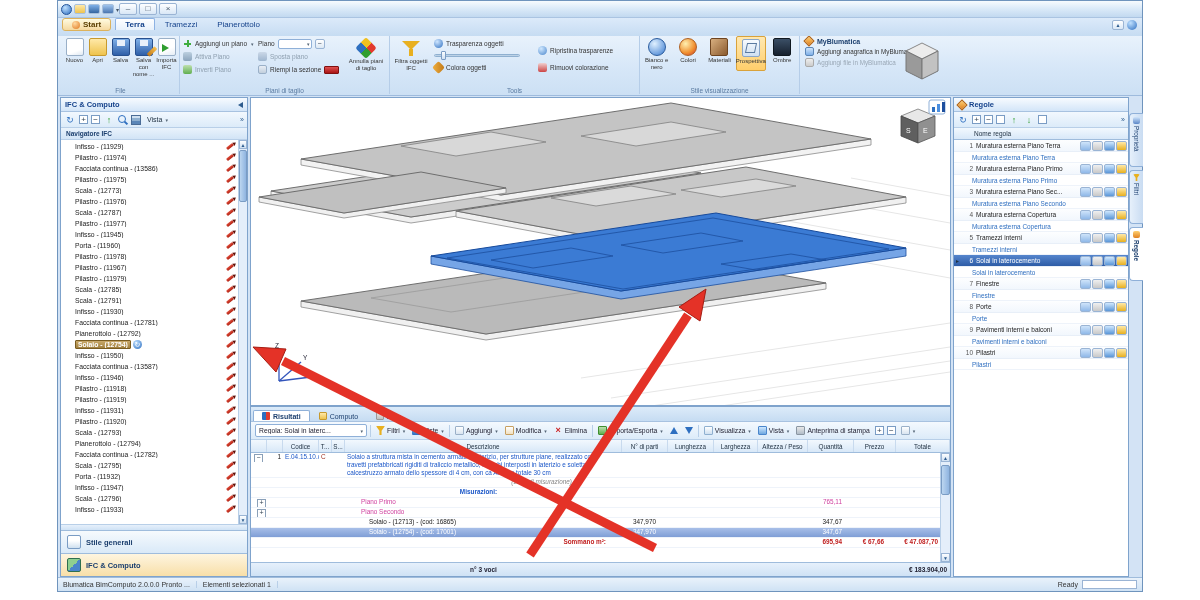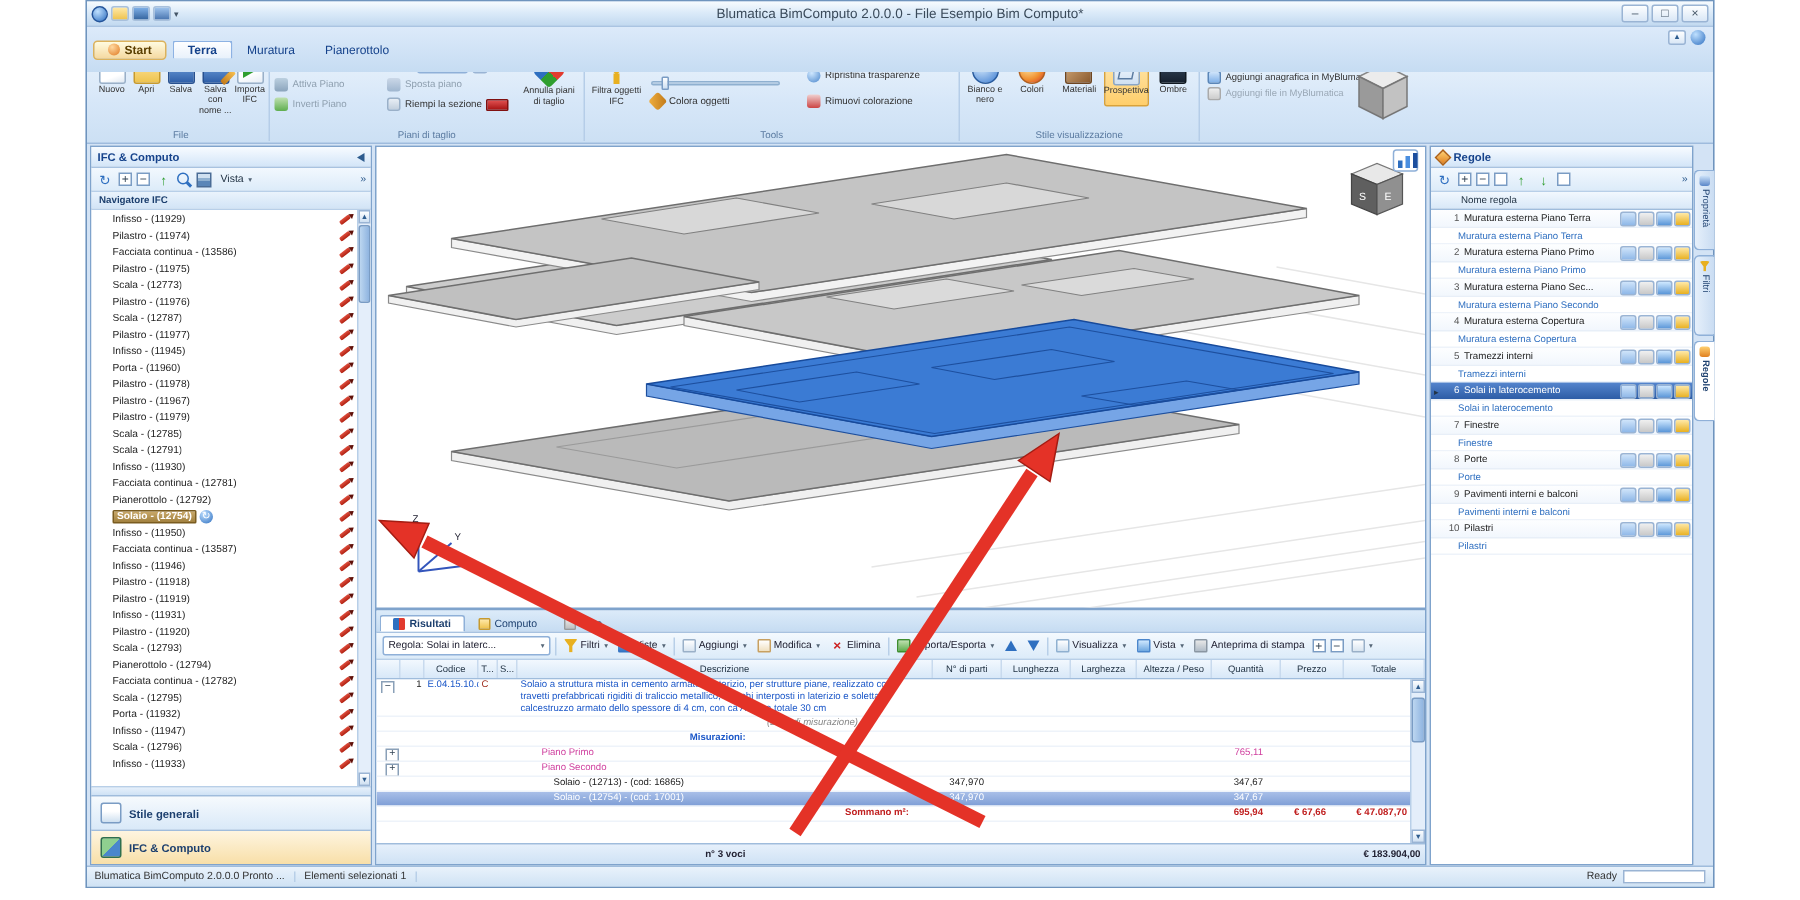--- a/index.html
+++ b/index.html
@@ -14,21 +14,21 @@
 .qbtn{width:12px;height:10px;border-radius:2px;border:1px solid #a8c0dc}
 .ic-open-sm{background:linear-gradient(#ffe9a8,#eec34e)}
 .ic-save-sm{background:linear-gradient(#7fb0e8,#35659f)}
 .ic-saveall-sm{background:linear-gradient(#9fc4ee,#4a76b0)}
 .qcaret{font-size:6px;color:#456}
 .title-text{flex:1;text-align:center;font-size:9px;color:#3a4a5a}
 .wctrls{display:flex;gap:2px}
 .wbtn{width:18px;height:12px;border:1px solid #9ab4d4;border-radius:2px;background:linear-gradient(#fdfeff,#d9e7f6);font-size:8px;line-height:10px;text-align:center;color:#456}
 
 
-.tabrow{position:absolute;left:0;top:17px;right:0;height:30px;background:linear-gradient(#dceafa,#c6dcf2);display:flex;align-items:center;padding:0 4px;z-index:5}
+.tabrow{position:absolute;left:0;top:17px;right:0;height:18px;background:linear-gradient(#dceafa,#c6dcf2);display:flex;align-items:flex-start;padding:0 4px;z-index:5}
 .tab{display:flex;align-items:center;gap:3px;padding:1px 9px;font-size:8px;color:#15428b;border:1px solid transparent;border-bottom:none;white-space:nowrap}
 .tab.active{background:linear-gradient(#fefeff,#e8f1fb);border-color:#8db2e3;border-radius:2px 2px 0 0;font-weight:bold}
 .tab.start{background:linear-gradient(#fffbe0,#f5d9a0);border:1px solid #dcb25c;border-radius:3px;color:#5a3e00;font-weight:bold;margin-right:4px}
 .tabicon{width:8px;height:8px;border-radius:50%;background:radial-gradient(circle at 35% 30%,#ffd9a0,#e07820)}
 .tabrow-right{margin-left:auto;display:flex;gap:3px;align-items:center;padding-bottom:2px}
 .minibtn-r{width:12px;height:10px;border:1px solid #9ab4d4;border-radius:2px;background:linear-gradient(#fff,#d9e7f6);font-size:6px;line-height:8px;text-align:center;color:#2e5c8e}
 .helpdot{width:10px;height:10px;border-radius:50%;background:radial-gradient(circle at 35% 30%,#bfe0ff,#2e6fc0)}
 
 
 .ribbon{position:absolute;left:0;top:32px;right:0;height:63px;background:linear-gradient(#eaf3fc,#d7e7f8 55%,#cce0f4);border-bottom:1px solid #9ebbdd;z-index:4}
@@ -237,21 +237,20 @@
 <div class="app">
 
   <div class="titlebar">
     <div class="qat">
       <span class="appicon"></span>
       <span class="qbtn ic-open-sm"></span>
       <span class="qbtn ic-save-sm"></span>
       <span class="qbtn ic-saveall-sm"></span>
       <span class="qcaret">▾</span>
     </div>
-    <div class="title-text">Blumatica BimComputo 2.0.0.0 - File Esempio Bim Computo*</div>
     <div class="wctrls">
       <span class="wbtn">–</span>
       <span class="wbtn">□</span>
       <span class="wbtn">×</span>
     </div>
   </div>
 
   <div class="tabrow">
 
       <div class="tab start">
@@ -259,21 +258,21 @@
         <span>Start</span>
       </div>
 
       <div class="tab active">
 
         <span>Terra</span>
       </div>
 
       <div class="tab">
 
-        <span>Muratura</span>
+        <span>Tramezzi</span>
       </div>
 
       <div class="tab">
 
         <span>Pianerottolo</span>
       </div>
     </div>
   <div class="tabrow-right" style="position:absolute;top:19px;right:5px;z-index:6;display:flex;gap:3px">
     <span class="minibtn-r">▴</span>
     <span class="helpdot"></span>

